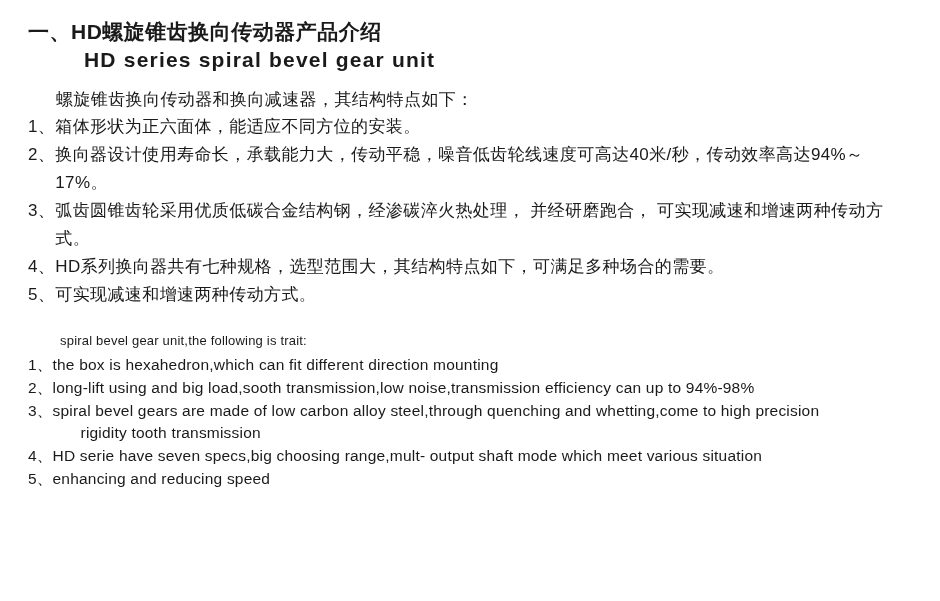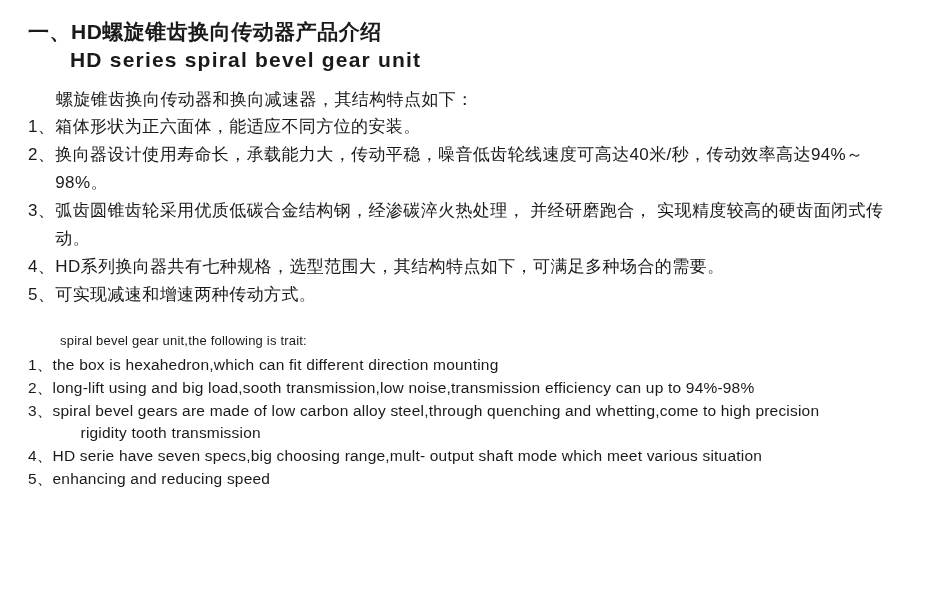--- a/index.html
+++ b/index.html
@@ -26,21 +26,21 @@
     font-weight: bold;
     line-height: 28px;
     letter-spacing: 0.5px;
     white-space: nowrap;
   }
   .title-en {
     font-size: 21px;
     font-weight: bold;
     line-height: 28px;
     letter-spacing: 1.2px;
-    margin-left: 42px;
+    margin-left: 56px;
     white-space: nowrap;
   }
   .cn-block {
     margin-top: 12px;
   }
   .cn-lead {
     font-size: 17px;
     line-height: 27px;
     text-indent: 28px;
     letter-spacing: 0.4px;
@@ -98,25 +98,25 @@
 
   <div class="cn-block">
     <div class="cn-lead">螺旋锥齿换向传动器和换向减速器，其结构特点如下：</div>
 
     <div class="cn-item">
       <span class="num">1、</span>
       <span class="txt">箱体形状为正六面体，能适应不同方位的安装。</span>
     </div>
     <div class="cn-item">
       <span class="num">2、</span>
-      <span class="txt">换向器设计使用寿命长，承载能力大，传动平稳，噪音低齿轮线速度可高达40米/秒，传动效率高达94%～98%。</span>
+      <span class="txt">换向器设计使用寿命长，承载能力大，传动平稳，噪音低齿轮线速度可高达40米/秒，传动效率高达94%～17%。</span>
     </div>
     <div class="cn-item">
       <span class="num">3、</span>
-      <span class="txt">弧齿圆锥齿轮采用优质低碳合金结构钢，经渗碳淬火热处理， 并经研磨跑合， 实现精度较高的硬齿面闭式传动。</span>
+      <span class="txt">弧齿圆锥齿轮采用优质低碳合金结构钢，经渗碳淬火热处理， 并经研磨跑合， 可实现减速和增速两种传动方式。</span>
     </div>
     <div class="cn-item">
       <span class="num">4、</span>
       <span class="txt">HD系列换向器共有七种规格，选型范围大，其结构特点如下，可满足多种场合的需要。</span>
     </div>
     <div class="cn-item">
       <span class="num">5、</span>
       <span class="txt">可实现减速和增速两种传动方式。</span>
     </div>
   </div>

